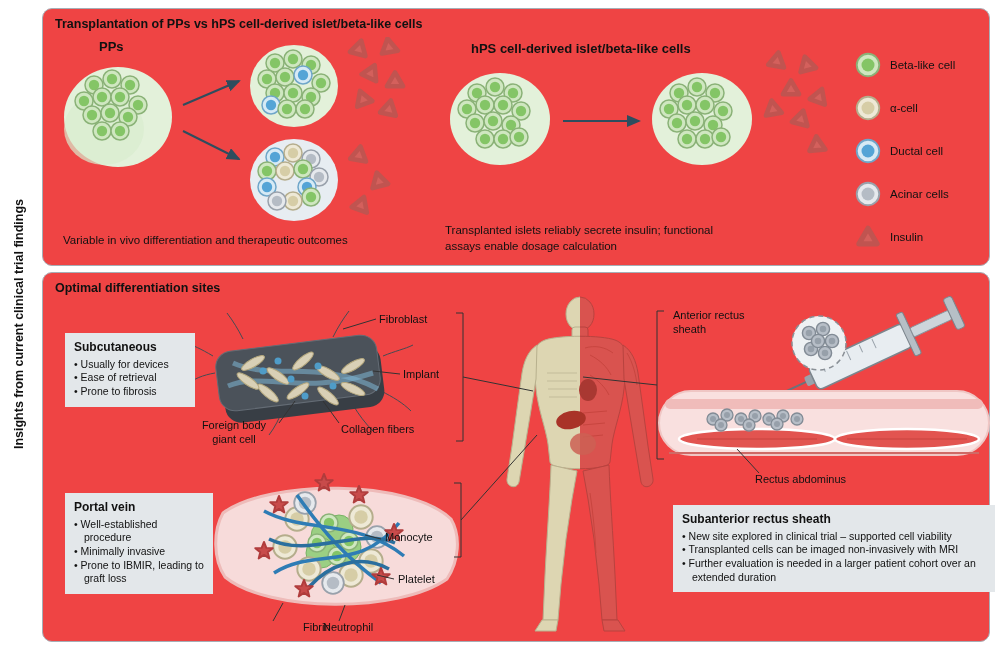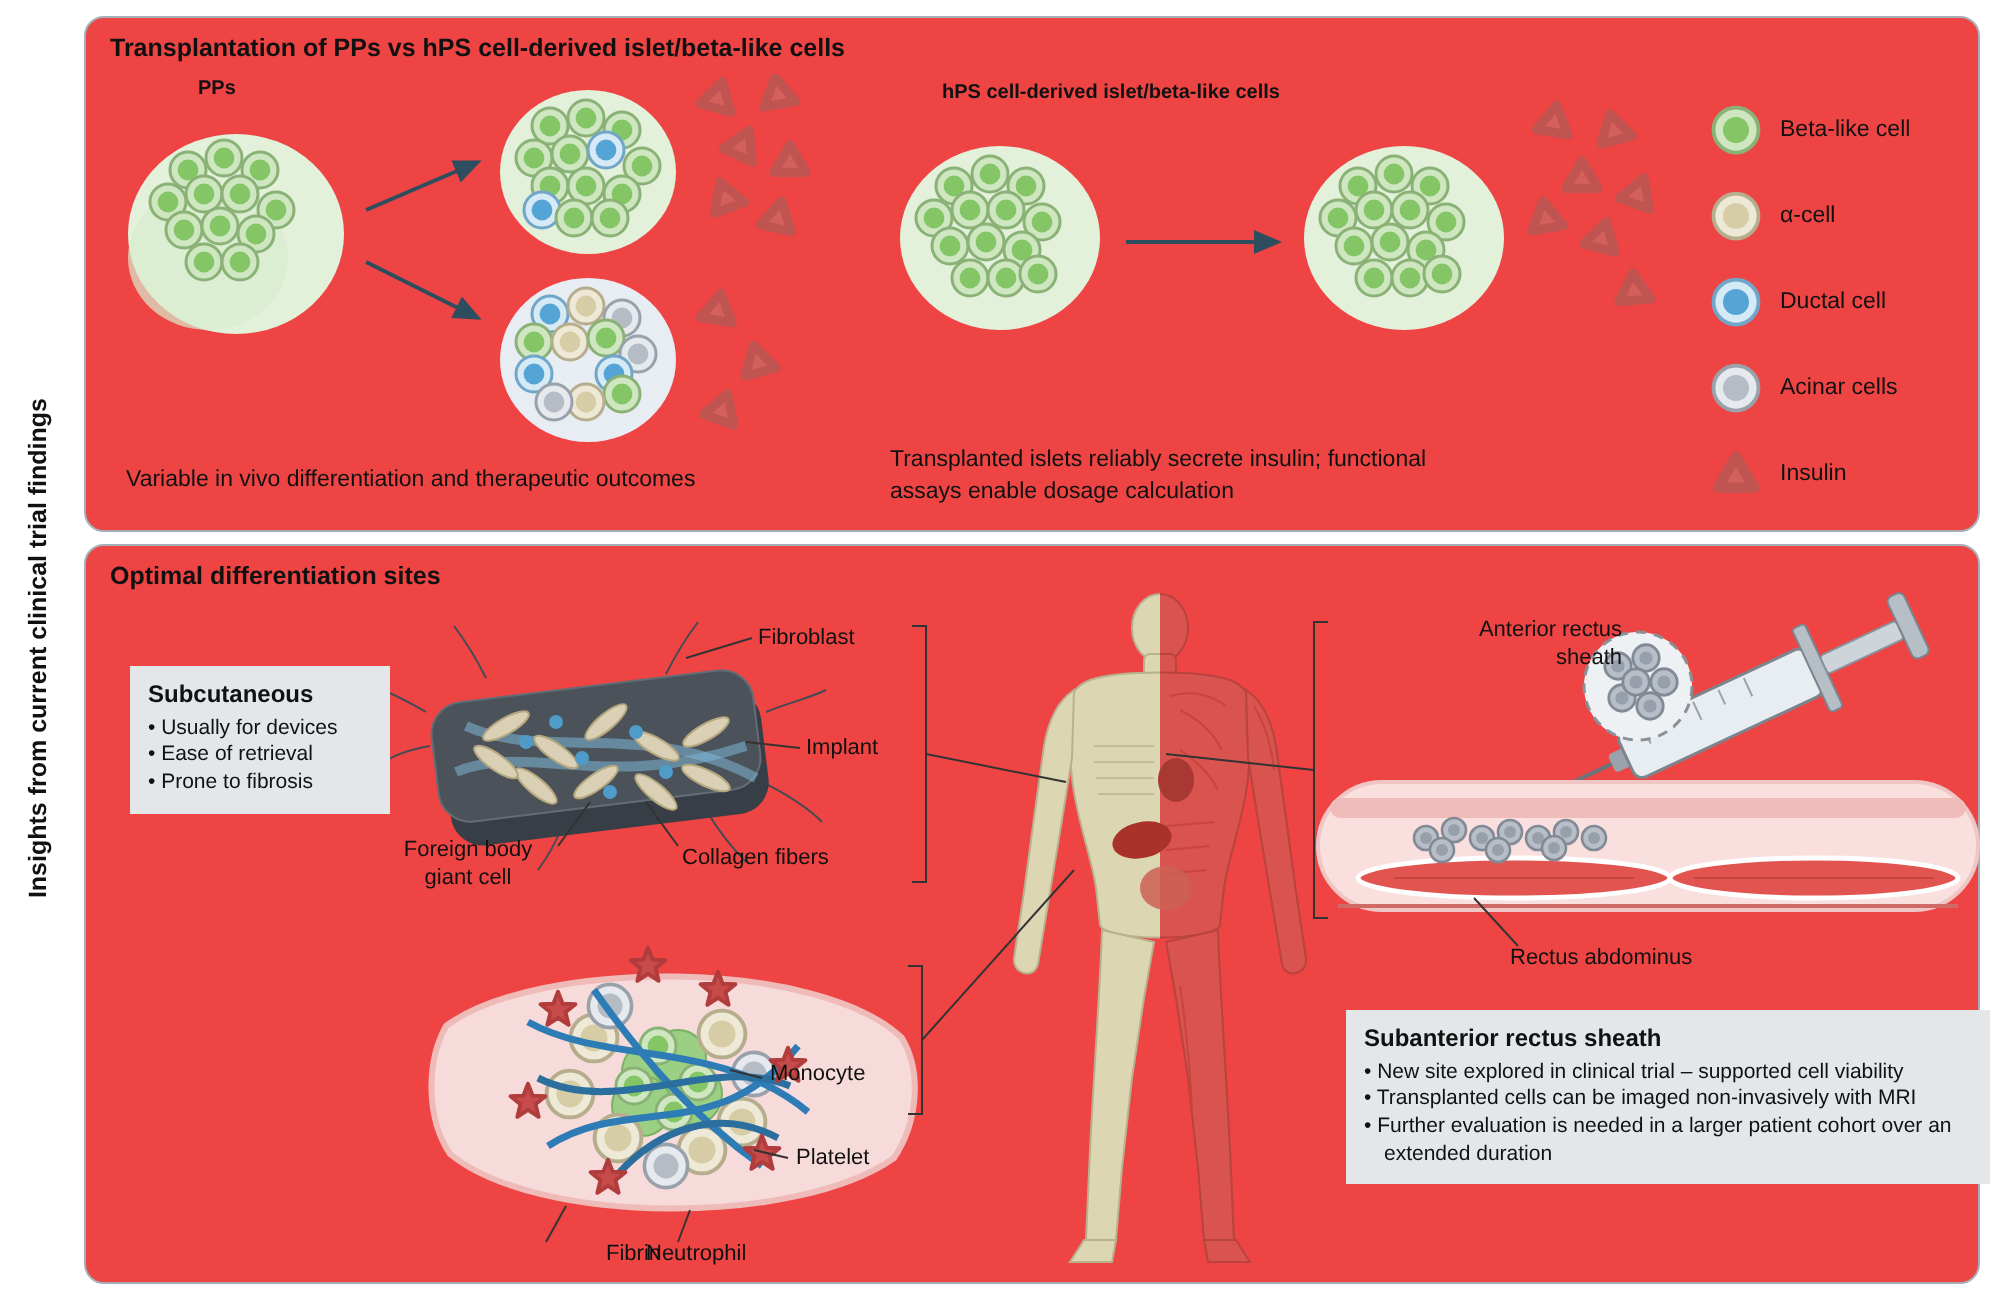--- a/index.html
+++ b/index.html
@@ -4,21 +4,21 @@
 <style>
   html,body{margin:0;padding:0;background:#fff;}
   .stage{position:relative;width:1000px;height:648px;background:#fff;
          font-family:"Liberation Sans",sans-serif;color:#111;overflow:hidden;}
   .panel{position:absolute;background:#ef4444;border:1.5px solid #a6aeb6;border-radius:10px;}
   .panel-title{position:absolute;left:12px;top:8px;font-size:12.5px;font-weight:bold;}
   .side-label{position:absolute;left:6px;top:0;height:648px;width:26px;display:flex;
               align-items:center;justify-content:center;}
   .side-label span{writing-mode:vertical-rl;transform:rotate(180deg);
               font-size:12.5px;font-weight:bold;white-space:nowrap;}
-  .heading{position:absolute;font-size:10px;font-weight:bold;padding-left:36px;}
+  .heading{position:absolute;font-size:13px;font-weight:bold;padding-left:36px;}
   .caption{position:absolute;font-size:11.5px;line-height:1.35;}
   .ill{position:absolute;pointer-events:none;}
   .ill-label{position:absolute;font-size:11px;line-height:1.25;}
   .info-box{position:absolute;background:#e3e7ea;padding:7px 9px 8px 9px;font-size:10.5px;line-height:1.3;}
   .info-box .box-title{font-weight:bold;font-size:12px;margin-bottom:2px;}
   .info-box ul{list-style:none;margin:0;padding:0;}
   .info-box li{padding-left:10px;text-indent:-10px;}
   .info-box li::before{content:"• ";}
   .legend{position:absolute;left:812px;top:44px;}
   .legend-row{display:flex;align-items:center;margin-bottom:19px;height:24px;}
@@ -420,36 +420,44 @@
 
     <div class="info-box" style="left:22px;top:60px;width:112px;">
       <div class="box-title">Subcutaneous</div>
       <ul>
         <li>Usually for devices</li>
         <li>Ease of retrieval</li>
         <li>Prone to fibrosis</li>
       </ul>
     </div>
 
+    <div class="info-box" style="left:22px;top:220px;width:130px;">
+      <div class="box-title">Portal vein</div>
+      <ul>
+        <li>Well-established procedure</li>
+        <li>Minimally invasive</li>
+        <li>Prone to IBMIR, leading to graft loss</li>
+      </ul>
+    </div>
 
     <div class="info-box" style="left:630px;top:232px;width:304px;">
       <div class="box-title">Subanterior rectus sheath</div>
       <ul>
         <li>New site explored in clinical trial – supported cell viability</li>
         <li>Transplanted cells can be imaged non-invasively with MRI</li>
         <li>Further evaluation is needed in a larger patient cohort over an extended duration</li>
       </ul>
     </div>
 
     <div class="ill-label" style="left:336px;top:40px;">Fibroblast</div>
     <div class="ill-label" style="left:360px;top:95px;">Implant</div>
     <div class="ill-label" style="left:148px;top:146px;width:86px;text-align:center;">Foreign body giant cell</div>
     <div class="ill-label" style="left:298px;top:150px;">Collagen fibers</div>
 
-    <div class="ill-label" style="left:676px;top:36px;width:92px;text-align:right;">Anterior rectus sheath</div>
+    <div class="ill-label" style="left:630px;top:36px;width:92px;">Anterior rectus sheath</div>
     <div class="ill-label" style="left:712px;top:200px;">Rectus abdominus</div>
 
     <div class="ill-label" style="left:342px;top:258px;">Monocyte</div>
     <div class="ill-label" style="left:355px;top:300px;">Platelet</div>
     <div class="ill-label" style="left:212px;top:348px;padding-left:48px;">Fibrin</div>
     <div class="ill-label" style="left:280px;top:348px;">Neutrophil</div>
   </div>
 </div>
 
 </body></html>

